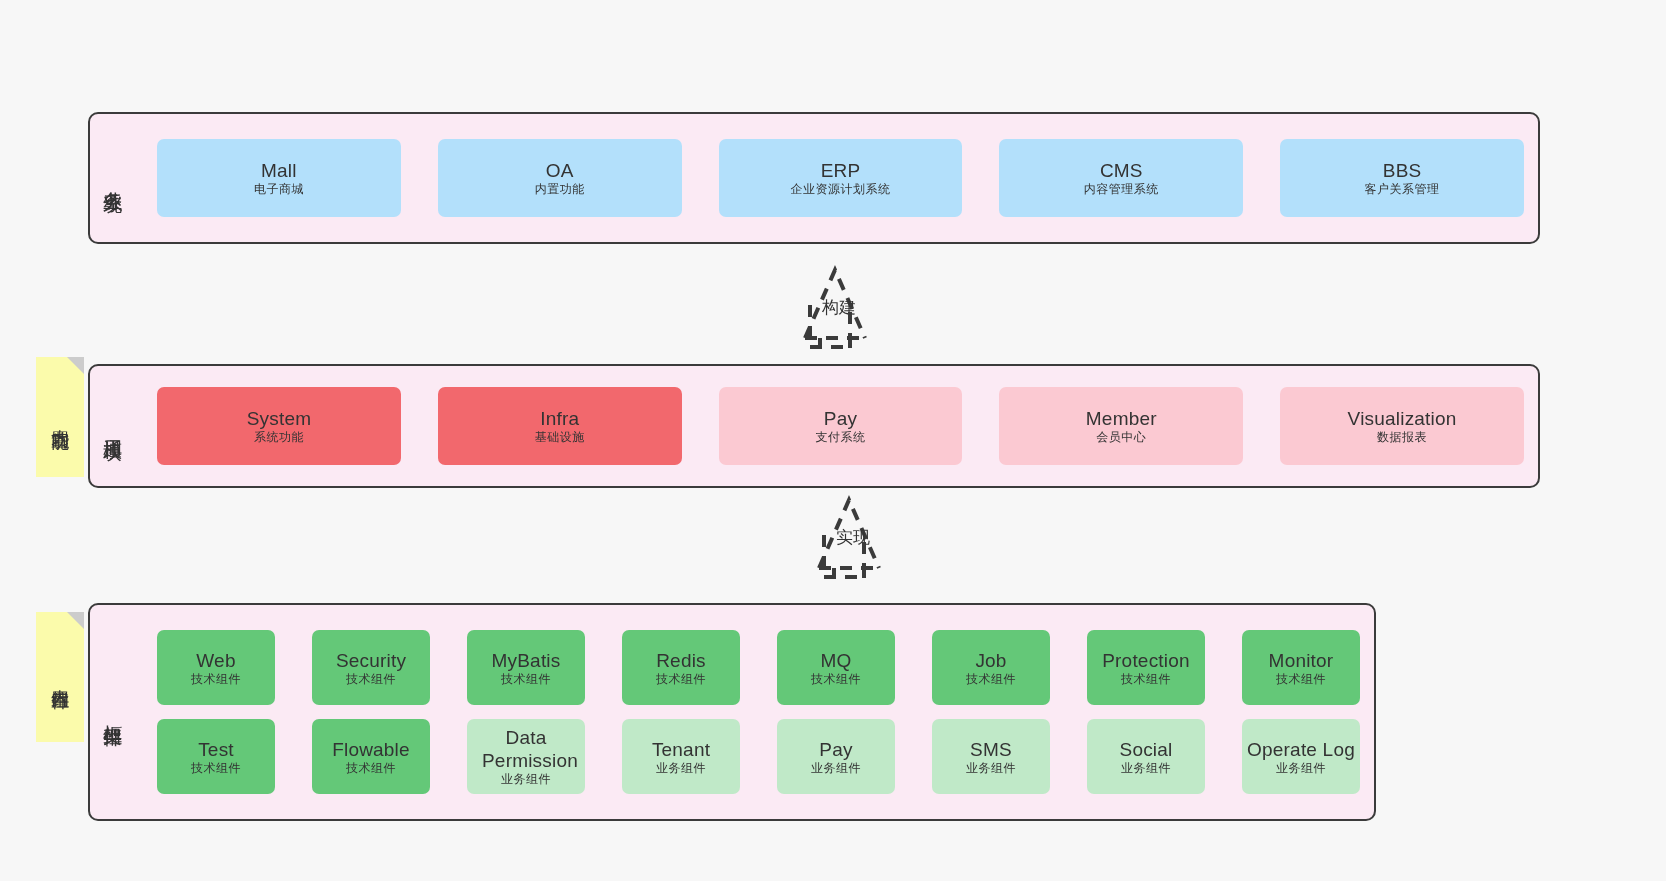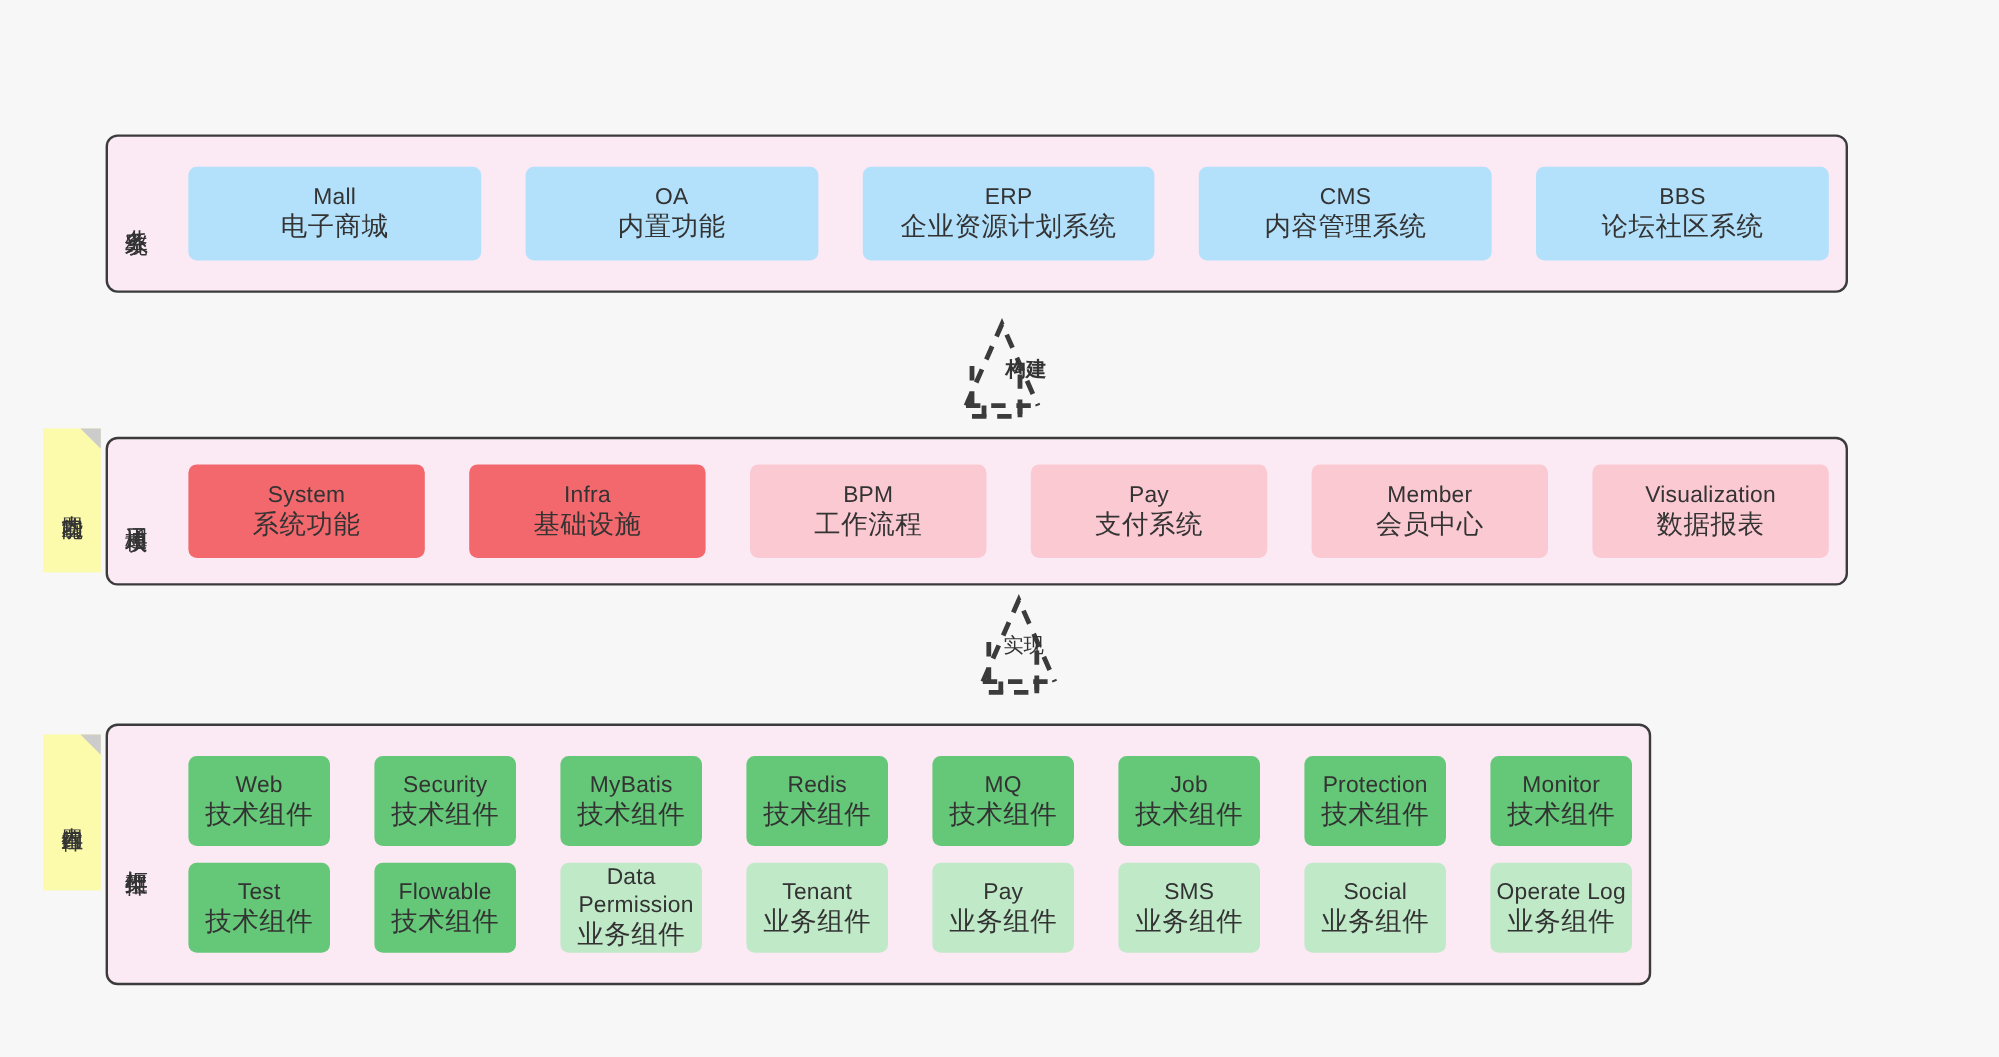--- a/index.html
+++ b/index.html
@@ -69,21 +69,21 @@
     box-sizing: border-box;
     padding: 6px 4px;
     line-height: 1.22;
     margin-left: 21px;
   }
   .card .en {
     font-size: 19px;
     letter-spacing: .2px;
   }
   .card .cn {
-    font-size: 22px;
+    font-size: 12px;
     letter-spacing: .5px;
   }
 
   .card.blue   { background: #b3e0fb; }
   .card.red    { background: #f2686d; }
   .card.pink   { background: #fbc9d2; }
   .card.green  { background: #64c878; }
   .card.lgreen { background: #c0e9c8; }
 
   .biz-card   { height: 78px; }
@@ -151,33 +151,33 @@
       <div class="card blue biz-card">
         <span class="en">ERP</span>
         <span class="cn">企业资源计划系统</span>
       </div>
       <div class="card blue biz-card">
         <span class="en">CMS</span>
         <span class="cn">内容管理系统</span>
       </div>
       <div class="card blue biz-card">
         <span class="en">BBS</span>
-        <span class="cn">论坛社区系统</span>
+        <span class="cn">客户关系管理</span>
       </div>
     </div>
   </div>
 </div>
 
 <div class="connector" style="left:760px; top:258px; width:150px; height:90px;">
   <svg width="150" height="90" viewBox="0 0 150 90">
     <path d="M 45 80 L 75 12 L 105 80" fill="none" stroke="#3b3b3b" stroke-width="4" stroke-dasharray="12 9" stroke-linecap="butt" stroke-linejoin="miter"></path>
     <path d="M 45 80 L 105 80" fill="none" stroke="#3b3b3b" stroke-width="4" stroke-dasharray="12 9"></path>
     <path d="M 60 80 L 60 90 M 90 80 L 90 90" fill="none" stroke="#3b3b3b" stroke-width="4" stroke-dasharray="12 9"></path>
   </svg>
-  <span class="conn-label" style="left:78px; top:38px;font-weight:bold;">构建</span>
+  <span class="conn-label" style="left:62px; top:38px;">构建</span>
 </div>
 <div class="connector" style="left:805px; top:305px; width:50px; height:45px;">
   <svg width="50" height="45" viewBox="0 0 50 45">
     <path d="M 5 0 L 5 42 L 45 42 L 45 0" fill="none" stroke="#3b3b3b" stroke-width="4" stroke-dasharray="12 9"></path>
   </svg>
 </div>
 
 <div class="sticky" style="left:36px; top:357px; height:120px;">
   <span class="fold"></span>
   <span class="sticky-text">内置功能</span>
@@ -188,24 +188,20 @@
     <div class="card-row">
       <div class="card red mod-card">
         <span class="en">System</span>
         <span class="cn">系统功能</span>
       </div>
       <div class="card red mod-card">
         <span class="en">Infra</span>
         <span class="cn">基础设施</span>
       </div>
       <div class="card pink mod-card">
-        <span class="en">BPM</span>
-        <span class="cn">工作流程</span>
-      </div>
-      <div class="card pink mod-card">
         <span class="en">Pay</span>
         <span class="cn">支付系统</span>
       </div>
       <div class="card pink mod-card">
         <span class="en">Member</span>
         <span class="cn">会员中心</span>
       </div>
       <div class="card pink mod-card">
         <span class="en">Visualization</span>
         <span class="cn">数据报表</span>

